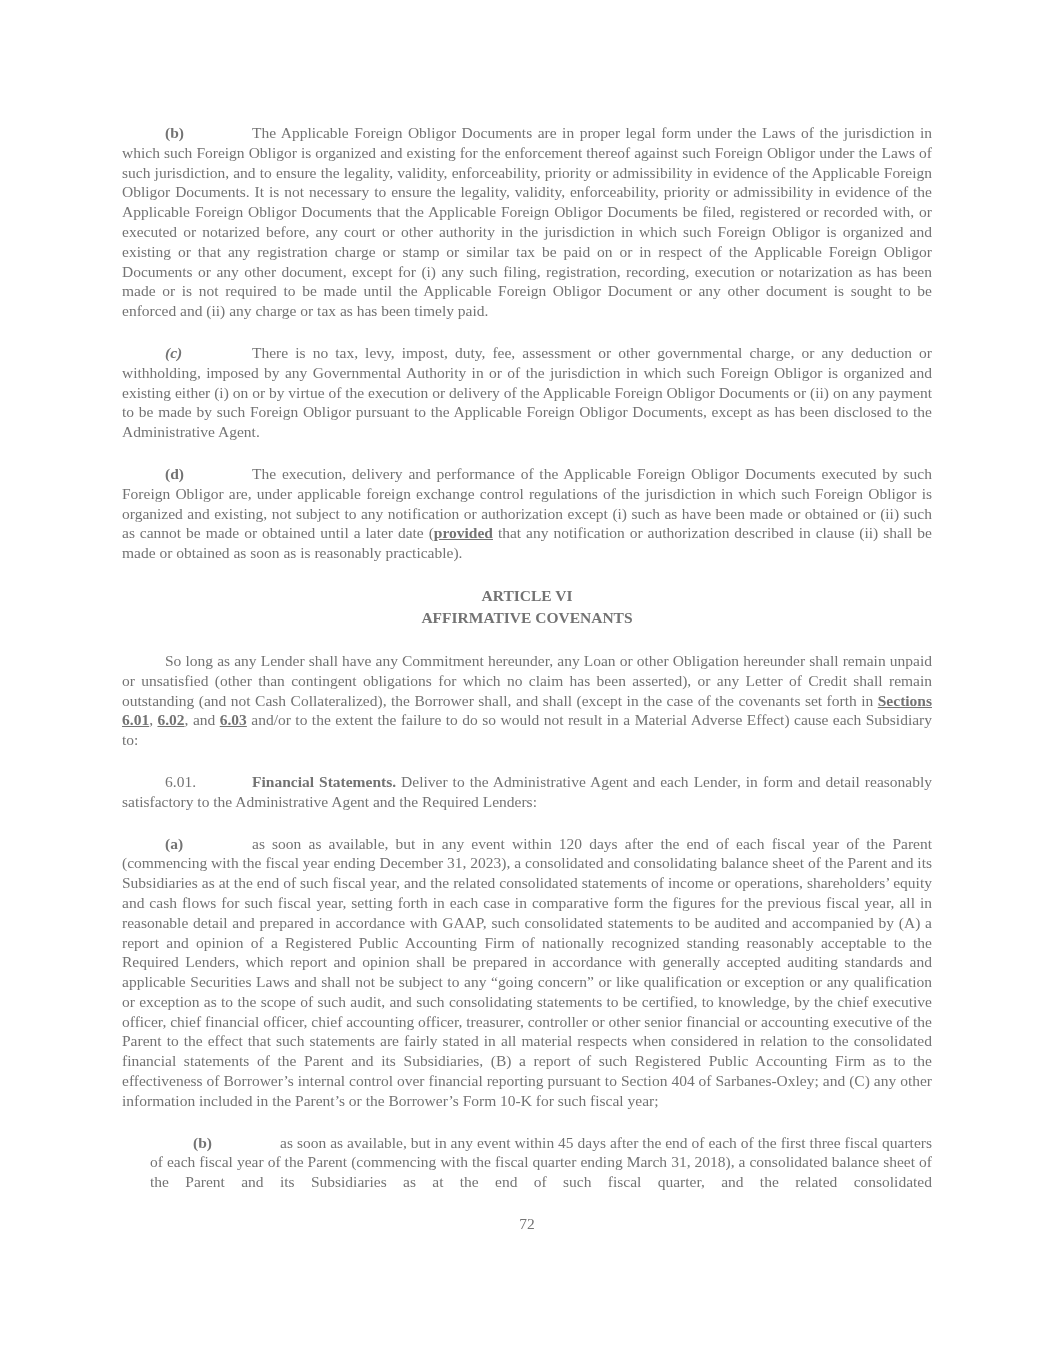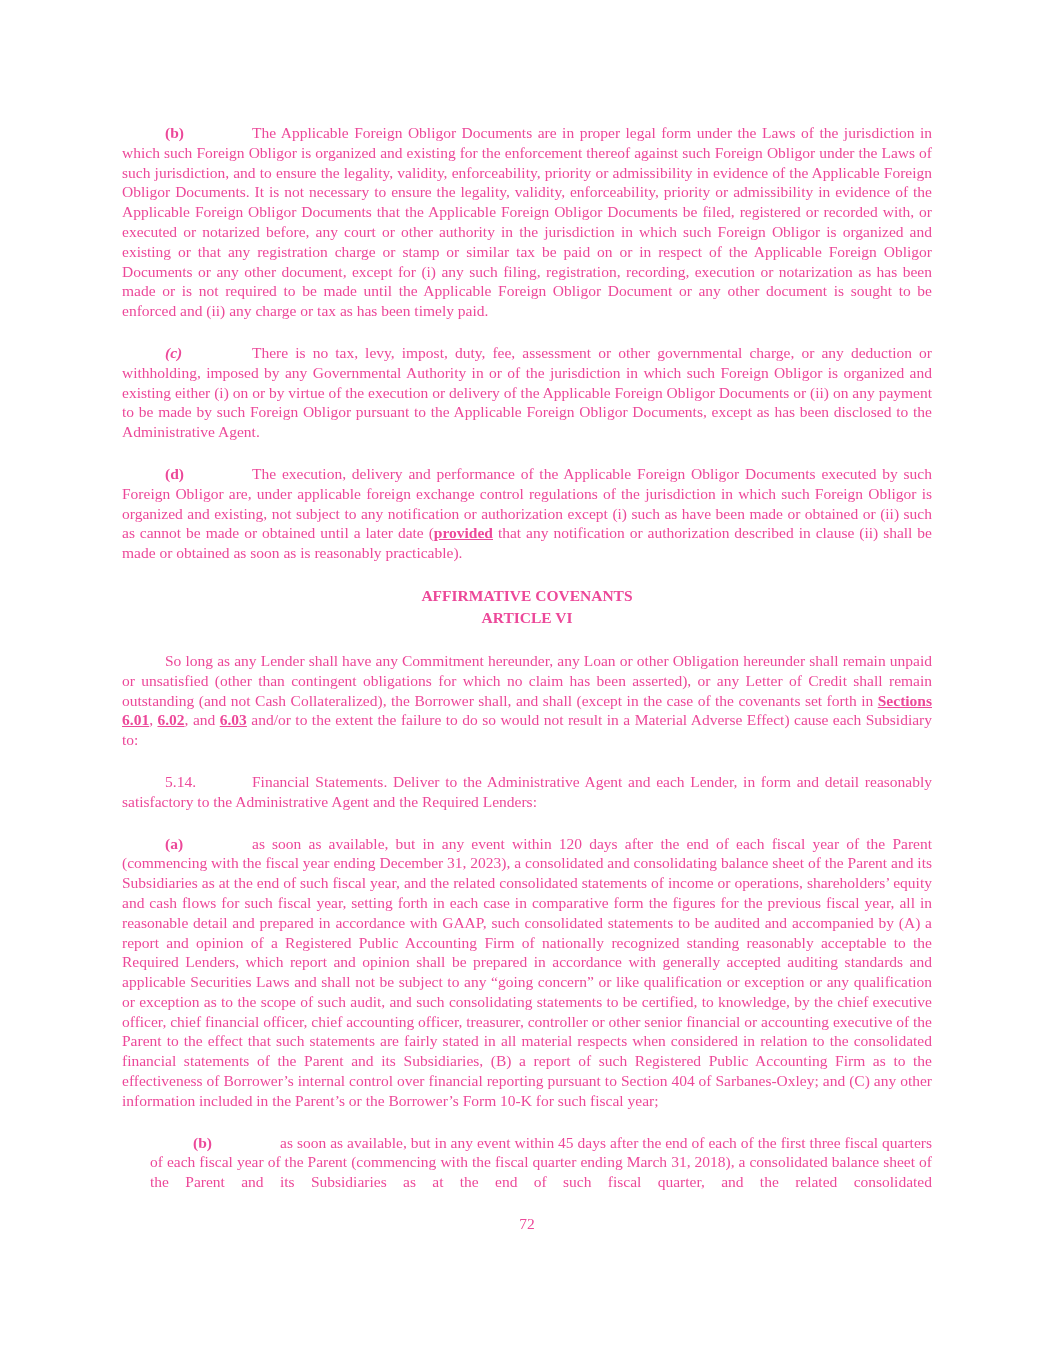--- a/index.html
+++ b/index.html
@@ -9,21 +9,21 @@
     width: 1055px;
     height: 1365px;
     overflow: hidden;
   }
   .page {
     box-sizing: border-box;
     width: 1055px;
     height: 1365px;
     padding: 123px 123px 0 122px;
     background: #ffffff;
-    color: #ec4899;
+    color: #737373;
     font-family: "Liberation Serif", "DejaVu Serif", serif;
     font-size: 15.5px;
     line-height: 19.8px;
   }
   p.para {
     margin: 0 0 22px 0;
     text-align: justify;
     text-indent: 43px;
   }
   p.para.cont-next-page {
@@ -38,21 +38,21 @@
   }
   .bold   { font-weight: bold; }
   .bi     { font-weight: bold; font-style: italic; }
   .uline  { text-decoration: underline; font-weight: bold; }
   .article-heading {
     text-align: center;
     font-weight: bold;
     line-height: 22px;
     margin: 16px 0 22px 0;
   }
-  .section-lead { font-weight: normal; }
+  .section-lead { font-weight: bold; }
   .page-number {
     text-align: center;
     margin-top: 8px;
   }
 </style>
 </head>
 <body>
 
 <div class="page">
 
@@ -62,30 +62,30 @@
 
   <p class="para">
     <span class="pmark"><span class="bi">(c)</span></span><span>There is no tax, levy, impost, duty, fee, assessment or other governmental charge, or any deduction or withholding, imposed by any Governmental Authority in or of the jurisdiction in which such Foreign Obligor is organized and existing either (i) on or by virtue of the execution or delivery of the Applicable Foreign Obligor Documents or (ii) on any payment to be made by such Foreign Obligor pursuant to the Applicable Foreign Obligor Documents, except as has been disclosed to the Administrative Agent.</span>
   </p>
 
   <p class="para">
     <span class="pmark"><span class="bold">(d)</span></span><span>The execution, delivery and performance of the Applicable Foreign Obligor Documents executed by such Foreign Obligor are, under applicable foreign exchange control regulations of the jurisdiction in which such Foreign Obligor is organized and existing, not subject to any notification or authorization except (i) such as have been made or obtained or (ii) such as cannot be made or obtained until a later date (</span><span class="uline">provided</span><span> that any notification or authorization described in clause (ii) shall be made or obtained as soon as is reasonably practicable).</span>
   </p>
 
   <div class="article-heading">
+    <div>ARTICLE VI</div>
     <div>AFFIRMATIVE COVENANTS</div>
-    <div>ARTICLE VI</div>
   </div>
 
   <p class="para">
     <span>So long as any Lender shall have any Commitment hereunder, any Loan or other Obligation hereunder shall remain unpaid or unsatisfied (other than contingent obligations for which no claim has been asserted), or any Letter of Credit shall remain outstanding (and not Cash Collateralized), the Borrower shall, and shall (except in the case of the covenants set forth in </span><span class="uline">Sections 6.01</span><span>, </span><span class="uline">6.02</span><span>, and </span><span class="uline">6.03</span><span> and/or to the extent the failure to do so would not result in a Material Adverse Effect) cause each Subsidiary to:</span>
   </p>
 
   <p class="para">
-    <span class="pmark"><span>5.14.</span></span><span class="section-lead">Financial Statements.</span><span> Deliver to the Administrative Agent and each Lender, in form and detail reasonably satisfactory to the Administrative Agent and the Required Lenders:</span>
+    <span class="pmark"><span>6.01.</span></span><span class="section-lead">Financial Statements.</span><span> Deliver to the Administrative Agent and each Lender, in form and detail reasonably satisfactory to the Administrative Agent and the Required Lenders:</span>
   </p>
 
   <p class="para">
     <span class="pmark"><span class="bold">(a)</span></span><span>as soon as available, but in any event within 120 days after the end of each fiscal year of the Parent (commencing with the fiscal year ending December 31, 2023), a consolidated and consolidating balance sheet of the Parent and its Subsidiaries as at the end of such fiscal year, and the related consolidated statements of income or operations, shareholders’ equity and cash flows for such fiscal year, setting forth in each case in comparative form the figures for the previous fiscal year, all in reasonable detail and prepared in accordance with GAAP, such consolidated statements to be audited and accompanied by (A) a report and opinion of a Registered Public Accounting Firm of nationally recognized standing reasonably acceptable to the Required Lenders, which report and opinion shall be prepared in accordance with generally accepted auditing standards and applicable Securities Laws and shall not be subject to any “going concern” or like qualification or exception or any qualification or exception as to the scope of such audit, and such consolidating statements to be certified, to knowledge, by the chief executive officer, chief financial officer, chief accounting officer, treasurer, controller or other senior financial or accounting executive of the Parent to the effect that such statements are fairly stated in all material respects when considered in relation to the consolidated financial statements of the Parent and its Subsidiaries, (B) a report of such Registered Public Accounting Firm as to the effectiveness of Borrower’s internal control over financial reporting pursuant to Section 404 of Sarbanes-Oxley; and (C) any other information included in the Parent’s or the Borrower’s Form 10-K for such fiscal year;</span>
   </p>
 
   <p class="para cont-next-page">
     <span class="pmark"><span class="bold">(b)</span></span><span>as soon as available, but in any event within 45 days after the end of each of the first three fiscal quarters of each fiscal year of the Parent (commencing with the fiscal quarter ending March 31, 2018), a consolidated balance sheet of the Parent and its Subsidiaries as at the end of such fiscal quarter, and the related consolidated</span>
   </p>
 

